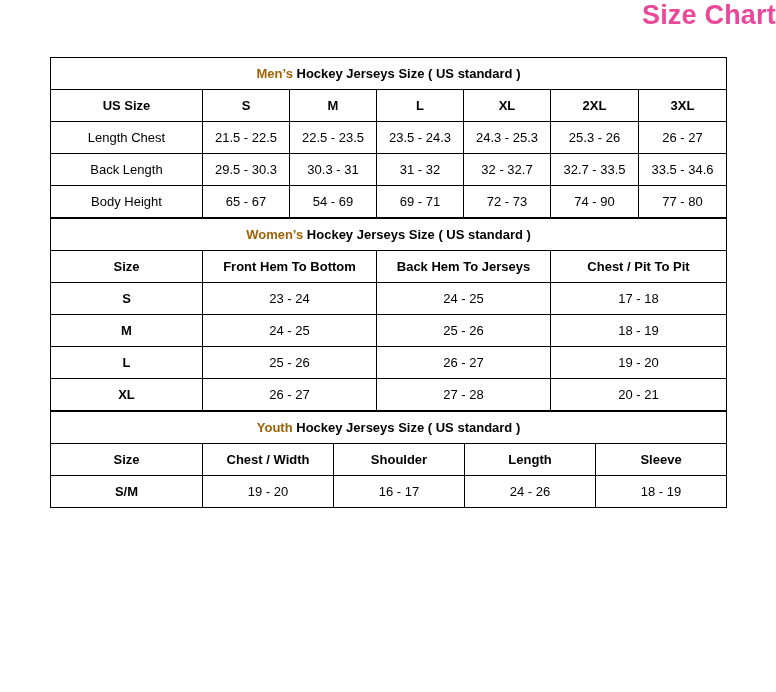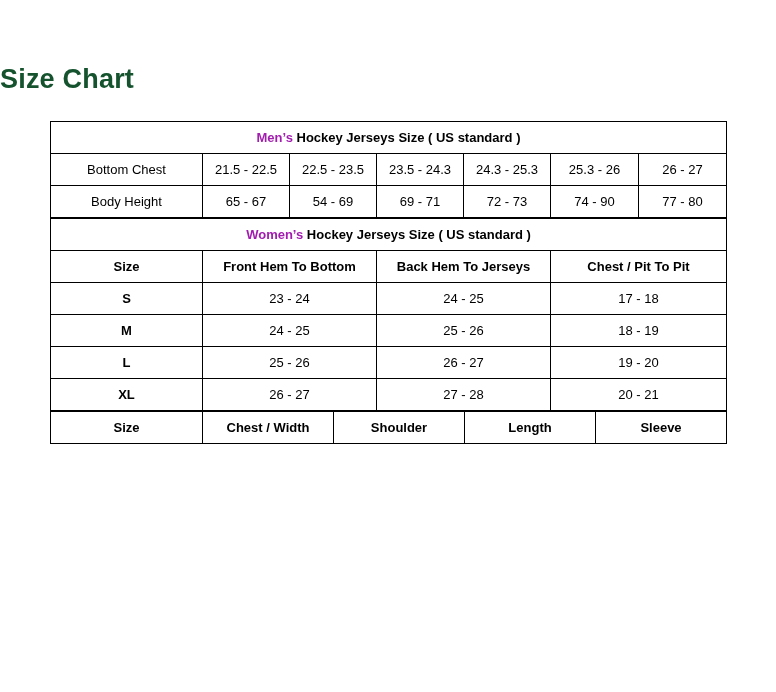--- a/index.html
+++ b/index.html
@@ -14,25 +14,24 @@
     color: #000000;
     overflow: hidden;
   }
   .page {
     width: 776px;
     height: 692px;
     position: relative;
     box-sizing: border-box;
   }
   .title {
-    text-align: left;
-    color: #14532d;
+    text-align: right;
+    color: #ec4899;
     font-size: 27px;
     font-weight: bold;
-    padding-top: 64px;
     letter-spacing: 0.2px;
   }
   .charts {
     width: 676px;
     margin: 26px auto 0 auto;
   }
   table.size-table {
     border-collapse: collapse;
     width: 100%;
     table-layout: fixed;
@@ -46,21 +45,21 @@
     height: 21px;
     background: #ffffff;
   }
   td.banner {
     background: #ffff00;
     font-weight: bold;
     font-size: 14.5px;
     padding: 7px 2px;
   }
   .banner .accent {
-    color: #a21caf;
+    color: #a16207;
     text-align: center;
   }
   td.colhead {
     font-weight: bold;
   }
   td.rowhead-bold {
     font-weight: bold;
   }
 </style>
 </head>
@@ -80,27 +79,45 @@
         <col style="width:87px">
         <col style="width:87px">
         <col style="width:88px">
         <col style="width:88px">
       </colgroup>
       <tbody>
         <tr>
           <td class="banner" colspan="7"><span class="accent">Men’s</span><span> Hockey Jerseys Size ( US standard )</span></td>
         </tr>
         <tr>
-          <td>Bottom Chest</td>
+          <td class="colhead">US Size</td>
+          <td class="colhead">S</td>
+          <td class="colhead">M</td>
+          <td class="colhead">L</td>
+          <td class="colhead">XL</td>
+          <td class="colhead">2XL</td>
+          <td class="colhead">3XL</td>
+        </tr>
+        <tr>
+          <td>Length Chest</td>
           <td>21.5 - 22.5</td>
           <td>22.5 - 23.5</td>
           <td>23.5 - 24.3</td>
           <td>24.3 - 25.3</td>
           <td>25.3 - 26</td>
           <td>26 - 27</td>
+        </tr>
+        <tr>
+          <td>Back Length</td>
+          <td>29.5 - 30.3</td>
+          <td>30.3 - 31</td>
+          <td>31 - 32</td>
+          <td>32 - 32.7</td>
+          <td>32.7 - 33.5</td>
+          <td>33.5 - 34.6</td>
         </tr>
         <tr>
           <td>Body Height</td>
           <td>65 - 67</td>
           <td>54 - 69</td>
           <td>69 - 71</td>
           <td>72 - 73</td>
           <td>74 - 90</td>
           <td>77 - 80</td>
         </tr>
@@ -154,23 +171,33 @@
     <table class="size-table">
       <colgroup>
         <col style="width:152px">
         <col style="width:131px">
         <col style="width:131px">
         <col style="width:131px">
         <col style="width:131px">
       </colgroup>
       <tbody>
         <tr>
+          <td class="banner" colspan="5"><span class="accent">Youth</span><span> Hockey Jerseys Size ( US standard )</span></td>
+        </tr>
+        <tr>
           <td class="colhead">Size</td>
           <td class="colhead">Chest / Width</td>
           <td class="colhead">Shoulder</td>
           <td class="colhead">Length</td>
           <td class="colhead">Sleeve</td>
         </tr>
+        <tr>
+          <td class="rowhead-bold">S/M</td>
+          <td>19 - 20</td>
+          <td>16 - 17</td>
+          <td>24 - 26</td>
+          <td>18 - 19</td>
+        </tr>
       </tbody>
     </table>
 
   </div>
 </div>
 
 </body></html>

